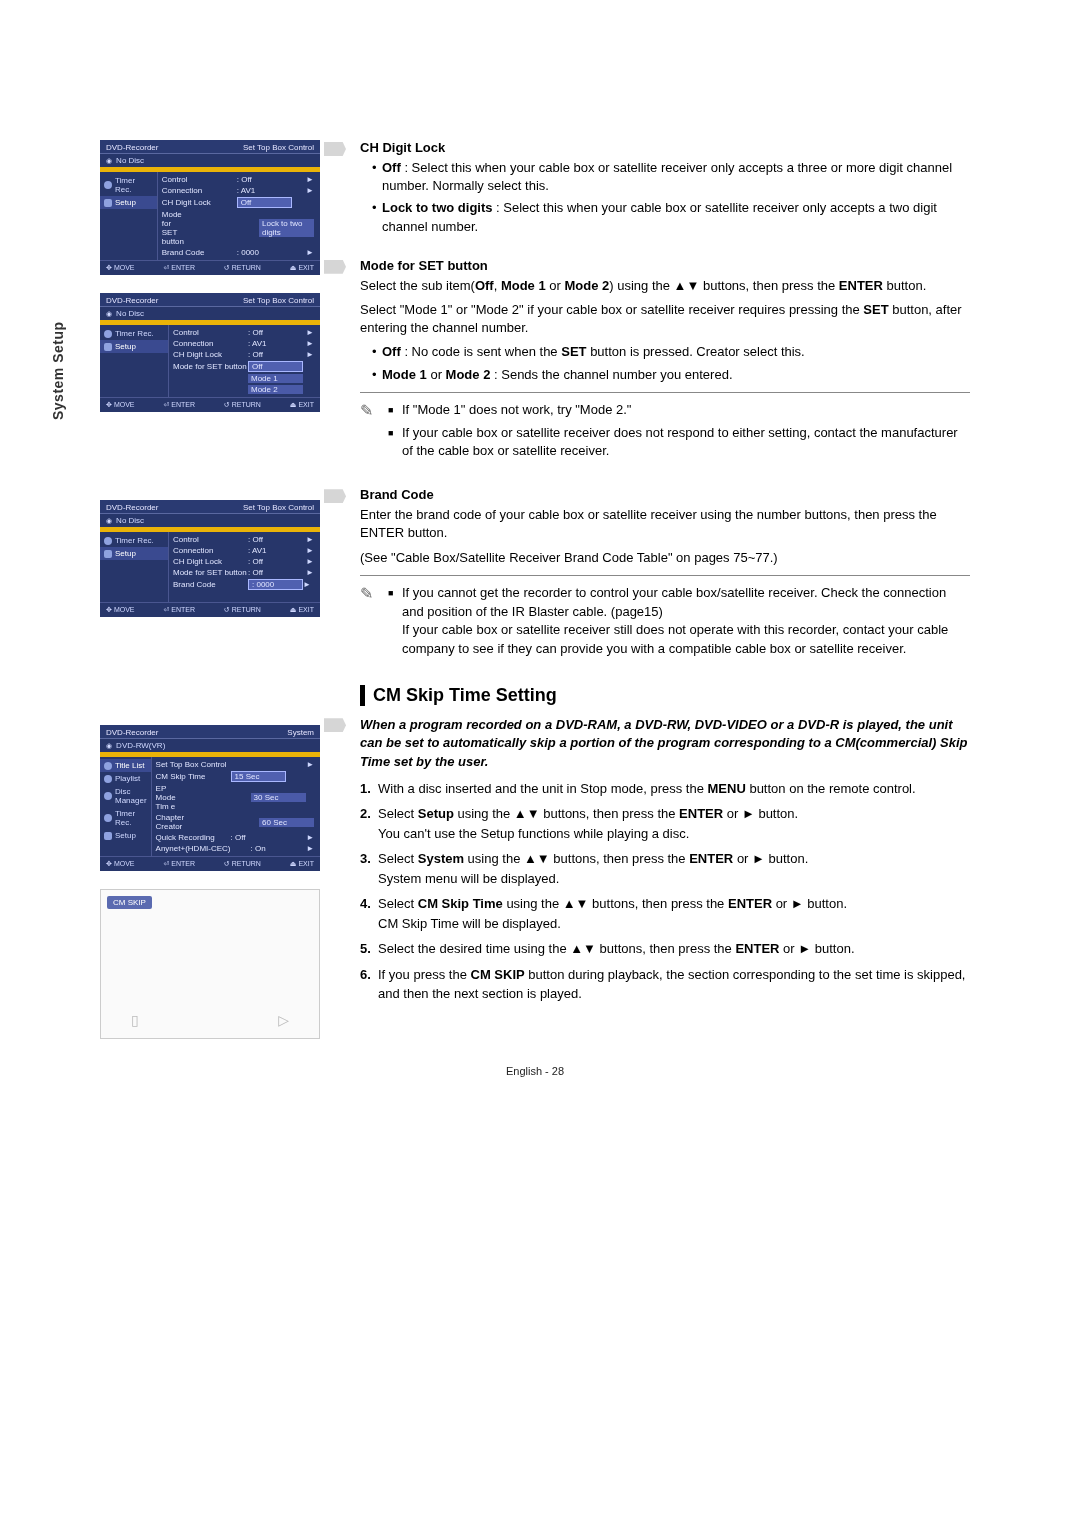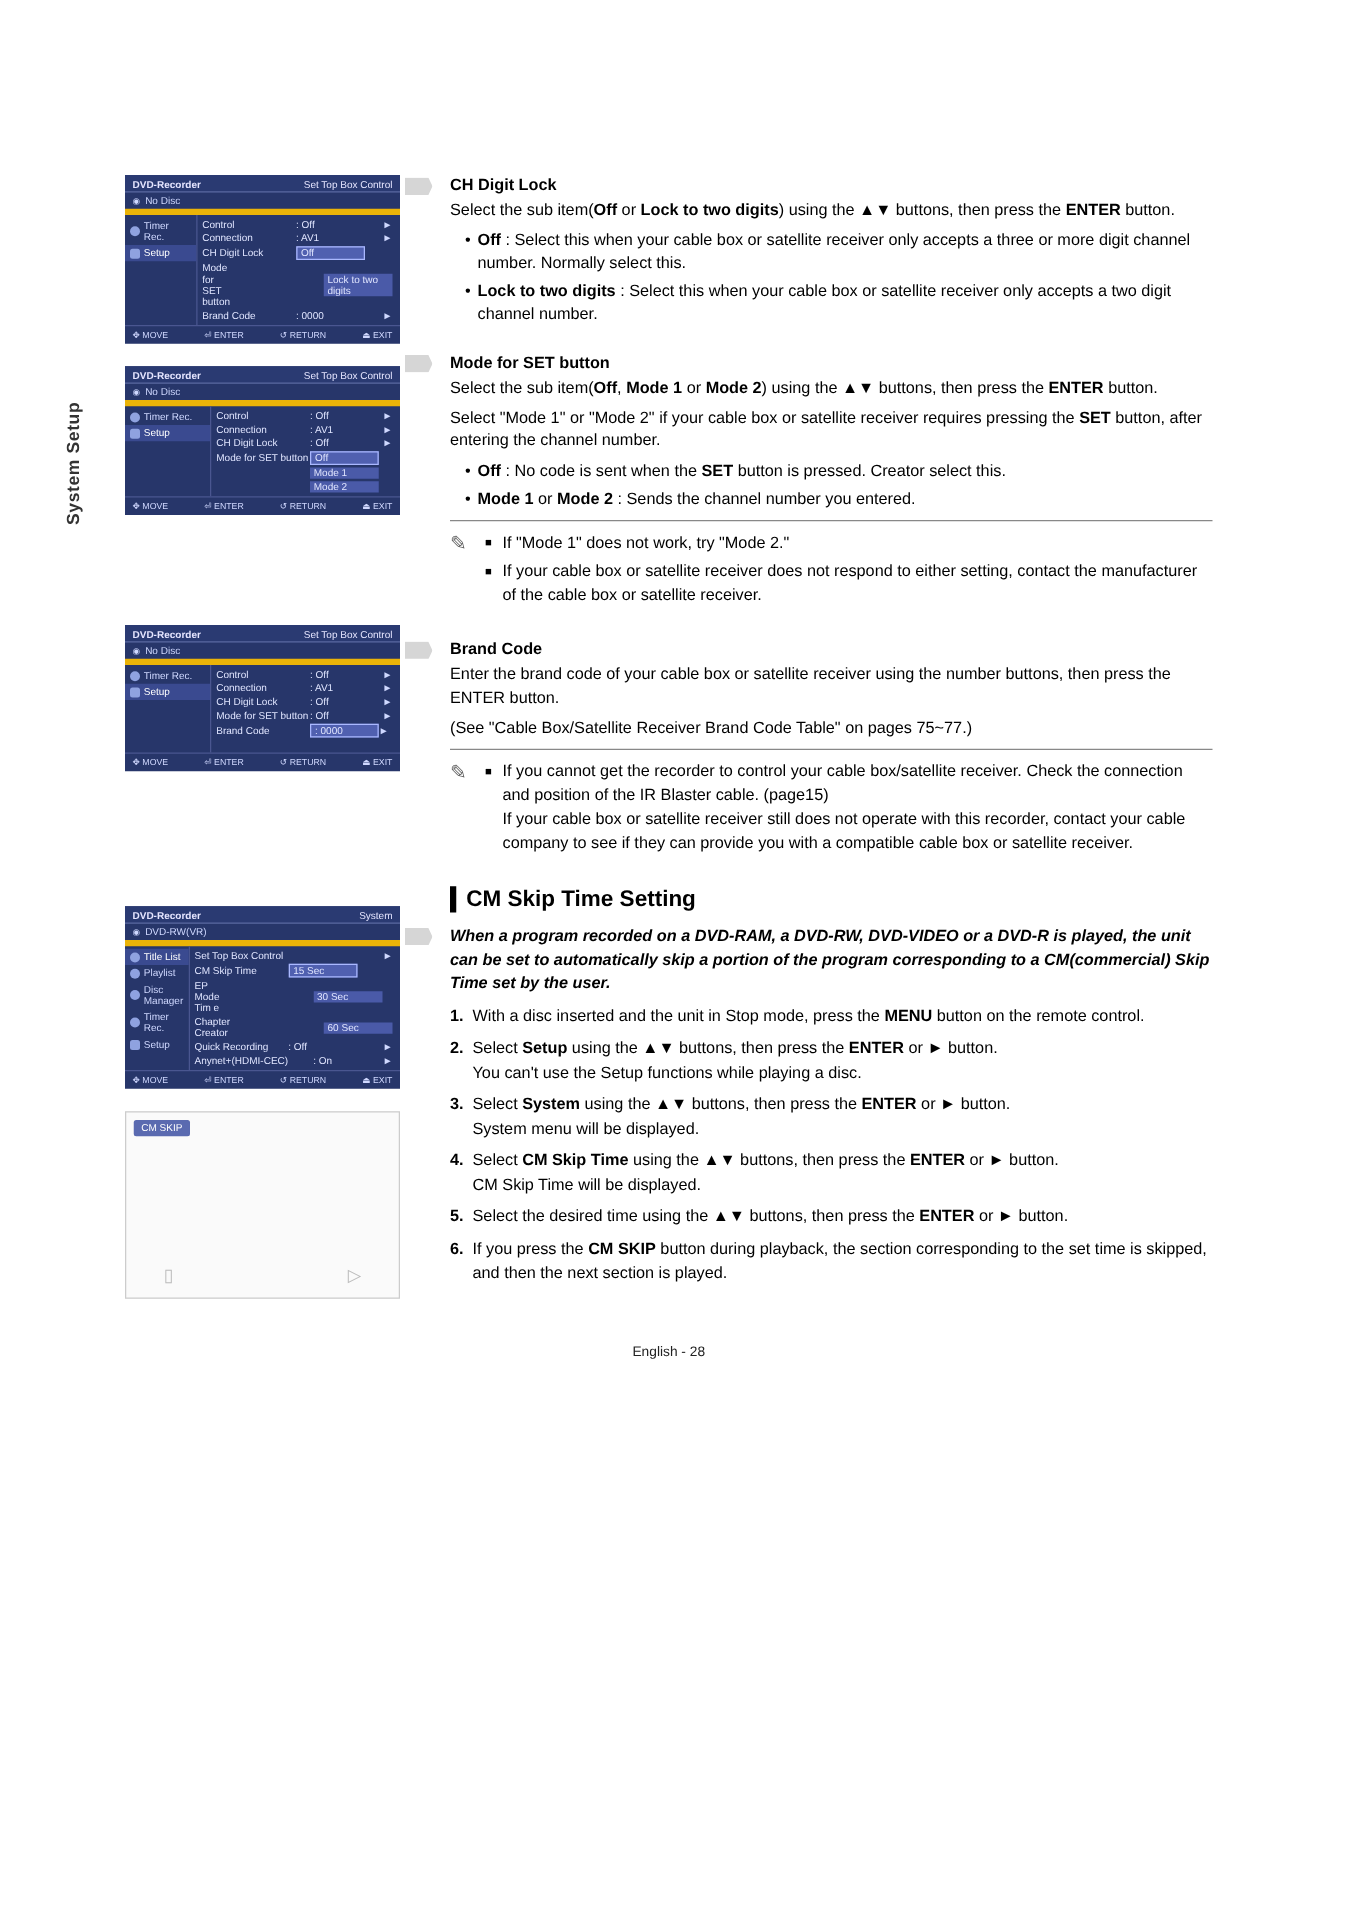--- a/index.html
+++ b/index.html
@@ -8,21 +8,21 @@
 
   .side-tab { position: absolute; left: 50px; top: 420px; transform: rotate(-90deg); transform-origin: left top; font-weight: bold; font-size: 14px; color: #333; letter-spacing: 0.5px; }
 
   .columns { display: flex; gap: 40px; }
   .left-col { width: 220px; flex-shrink: 0; }
   .right-col { flex: 1; }
 
   
   .osd { background: #27366a; color: #fff; font-size: 8px; margin-bottom: 18px; position: relative; }
   .osd-header { display: flex; justify-content: space-between; padding: 3px 6px 1px 6px; background: #2a3a72; border-bottom: 1px solid #5a68a0; }
-  .osd-title { font-weight: bold; color: #e5e5ff; }
+  .osd-title { font-weight: normal; color: #e5e5ff; }
   .osd-sub { color: #e5e5ff; }
   .osd-status { padding: 2px 6px; color: #cfd8ff; border-bottom: 5px solid #eab308; }
   .osd-status::before { content: "◉"; margin-right: 4px; font-size: 7px; }
   .osd-body { display: flex; min-height: 70px; }
   .osd-nav { width: 69px; border-right: 1px solid #4a5690; padding: 2px 0; }
   .nav-item { padding: 2px 4px; color: #cfd8ff; display: flex; align-items: center; gap: 3px; }
   .nav-item.sel { background: #3a4a90; color: #fff; }
   .nav-icon { display: inline-block; width: 8px; height: 8px; border-radius: 50%; background: #8fa2e0; flex-shrink: 0; }
   .nav-icon.gear { border-radius: 2px; background: #8fa2e0; }
   .osd-list { flex: 1; padding: 2px 0; }
@@ -315,21 +315,20 @@
         </div>
       </div>
 
     </div>
 
     <div class="right-col">
 
       <div class="block">
         <div class="ptr"></div>
         <div class="sec-head">CH Digit Lock</div>
-        <p class="para"><span>Select the sub item(</span><b>Off</b><span> or </span><b>Lock to two digits</b><span>) using the ▲▼ buttons, then press the </span><b>ENTER</b><span> button.</span></p>
         <div class="bullet"><b>Off</b><span> : Select this when your cable box or satellite receiver only accepts a three or more digit channel number. Normally select this.</span></div>
         <div class="bullet"><b>Lock to two digits</b><span> : Select this when your cable box or satellite receiver only accepts a two digit channel number.</span></div>
       </div>
 
       <div class="block">
         <div class="ptr"></div>
         <div class="sec-head">Mode for SET button</div>
         <p class="para"><span>Select the sub item(</span><b>Off</b><span>, </span><b>Mode 1</b><span> or </span><b>Mode 2</b><span>) using the ▲▼ buttons, then press the </span><b>ENTER</b><span> button.</span></p>
         <p class="para"><span>Select "Mode 1" or "Mode 2" if your cable box or satellite receiver requires pressing the </span><b>SET</b><span> button, after entering the channel number.</span></p>
         <div class="bullet"><b>Off</b><span> : No code is sent when the </span><b>SET</b><span> button is pressed. Creator select this.</span></div>

